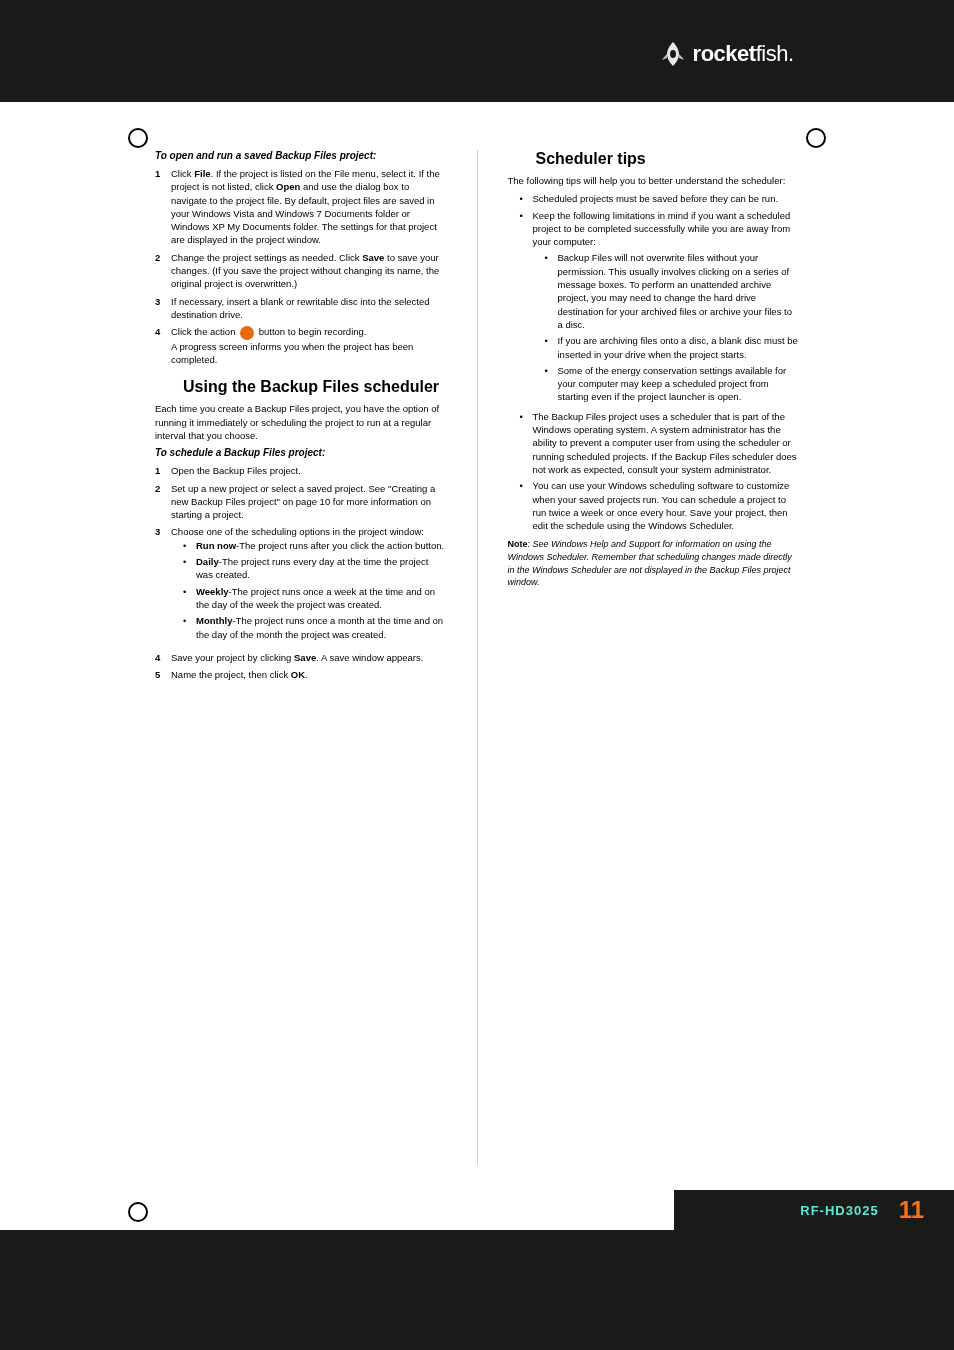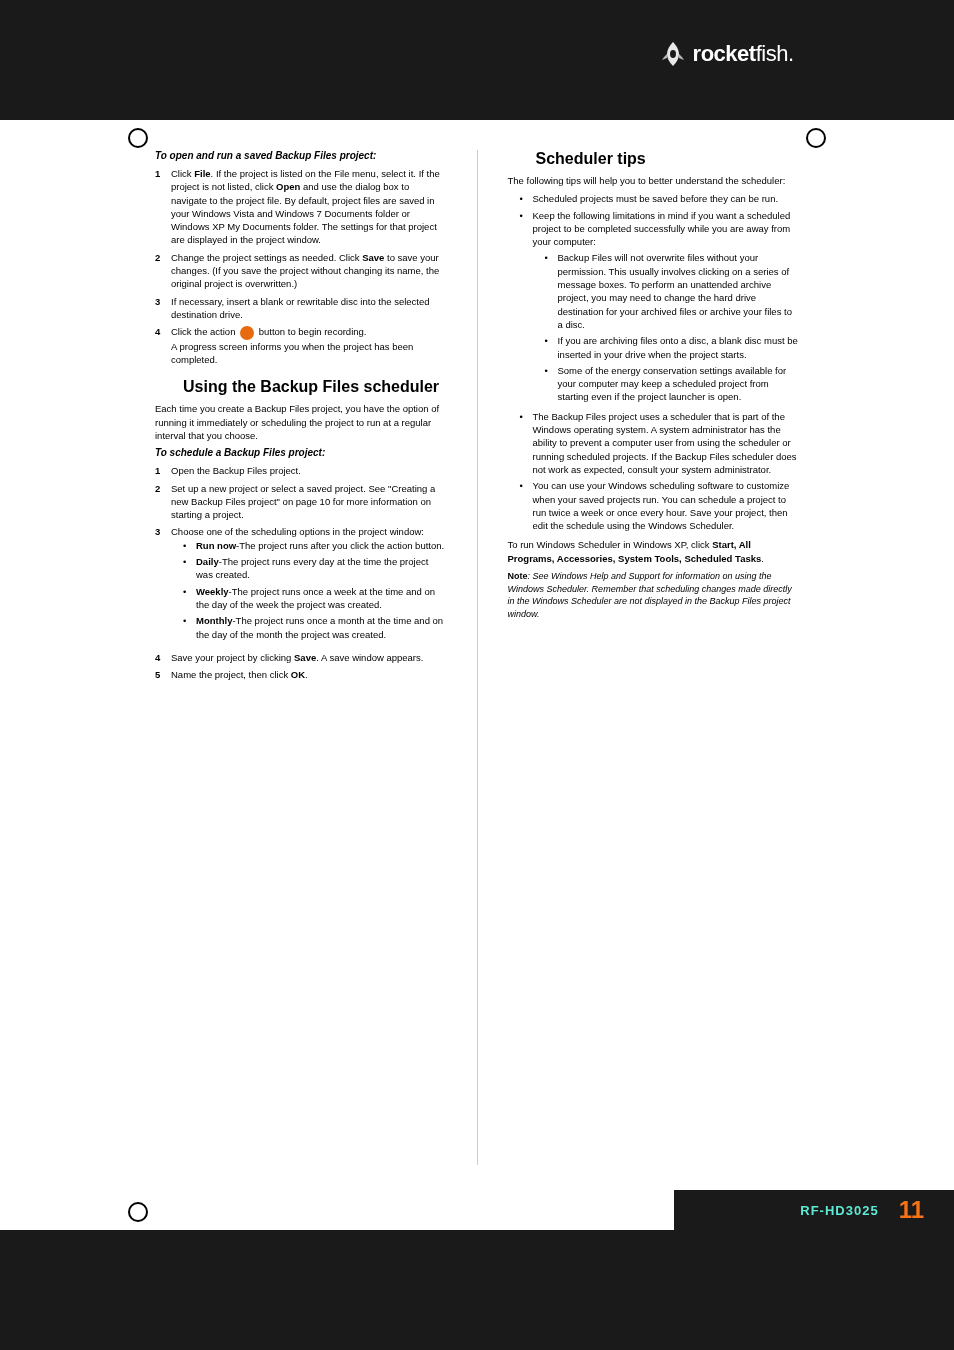--- a/index.html
+++ b/index.html
@@ -11,21 +11,21 @@
       font-size: 10px;
       color: #000;
       overflow: hidden;
       position: relative;
     }
 
     
     .top-bar {
       position: absolute;
       top: 0; left: 0; right: 0;
-      height: 120px;
+      height: 102px;
       background: #1a1a1a;
     }
 
     .reg-circle {
       position: absolute;
       width: 20px; height: 20px;
       border: 2px solid #000;
       border-radius: 50%;
     }
     .reg-circle.tl { top: 128px; left: 128px; }
@@ -347,21 +347,20 @@
         <span class="bullet-dot">•</span>
         <div class="bullet-content">The Backup Files project uses a scheduler that is part of the Windows operating system. A system administrator has the ability to prevent a computer user from using the scheduler or running scheduled projects. If the Backup Files scheduler does not work as expected, consult your system administrator.</div>
       </div>
 
       <div class="bullet-item">
         <span class="bullet-dot">•</span>
         <div class="bullet-content">You can use your Windows scheduling software to customize when your saved projects run. You can schedule a project to run twice a week or once every hour. Save your project, then edit the schedule using the Windows Scheduler.</div>
       </div>
     </div>
 
-    <p>To run Windows Scheduler in Windows XP, click <b>Start, All Programs, Accessories, System Tools, Scheduled Tasks</b>.</p>
 
 
     <p class="note-text"><b>Note</b>: See Windows Help and Support for information on using the Windows Scheduler. Remember that scheduling changes made directly in the Windows Scheduler are not displayed in the Backup Files project window.</p>
 
   </div>
 </div>
 
 <div class="bottom-bar"></div>
 
 <div class="page-number-bar">

